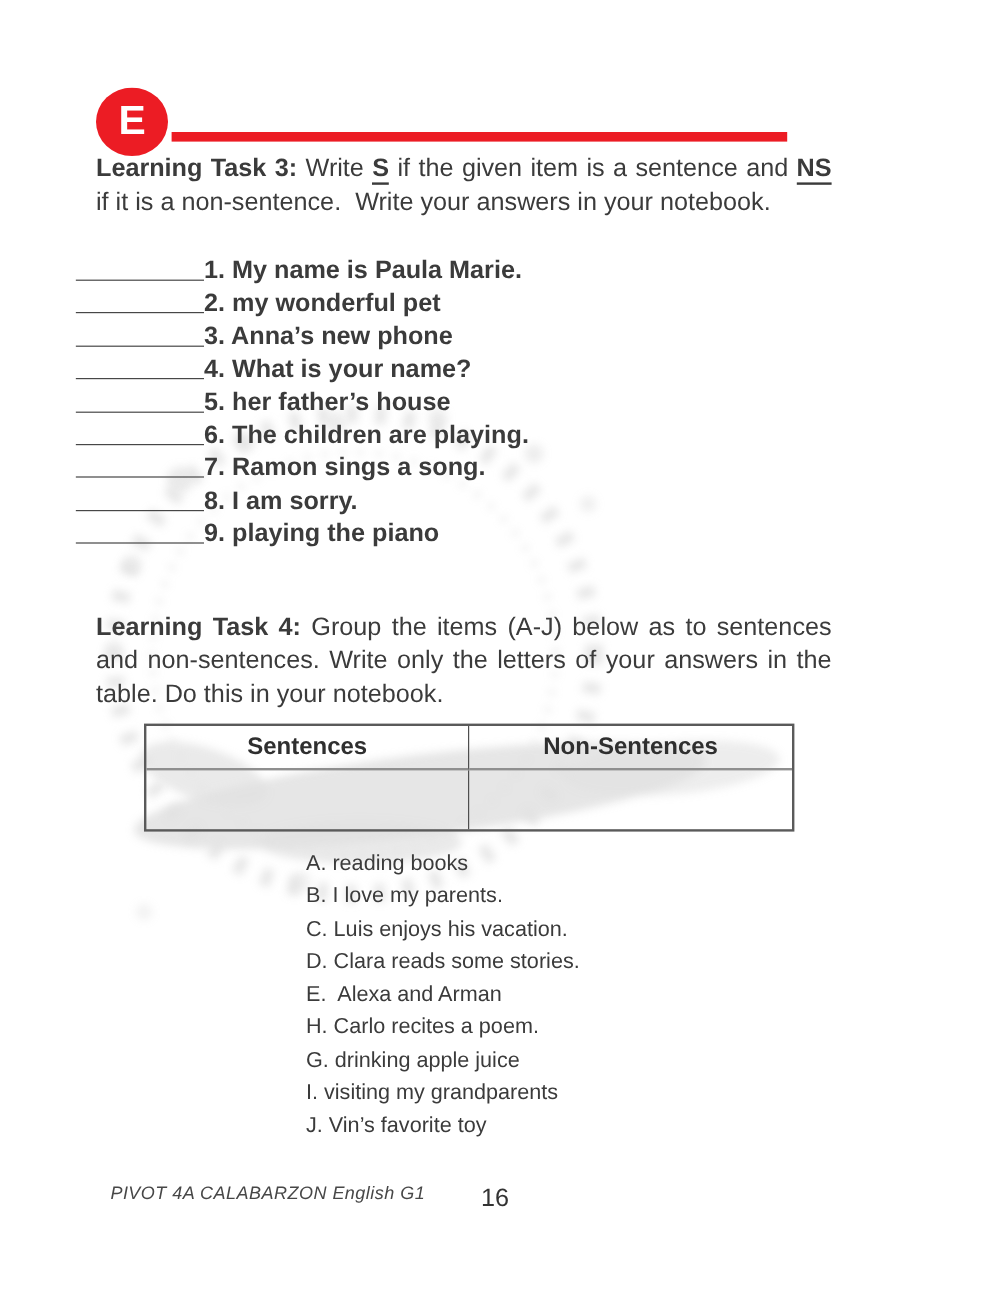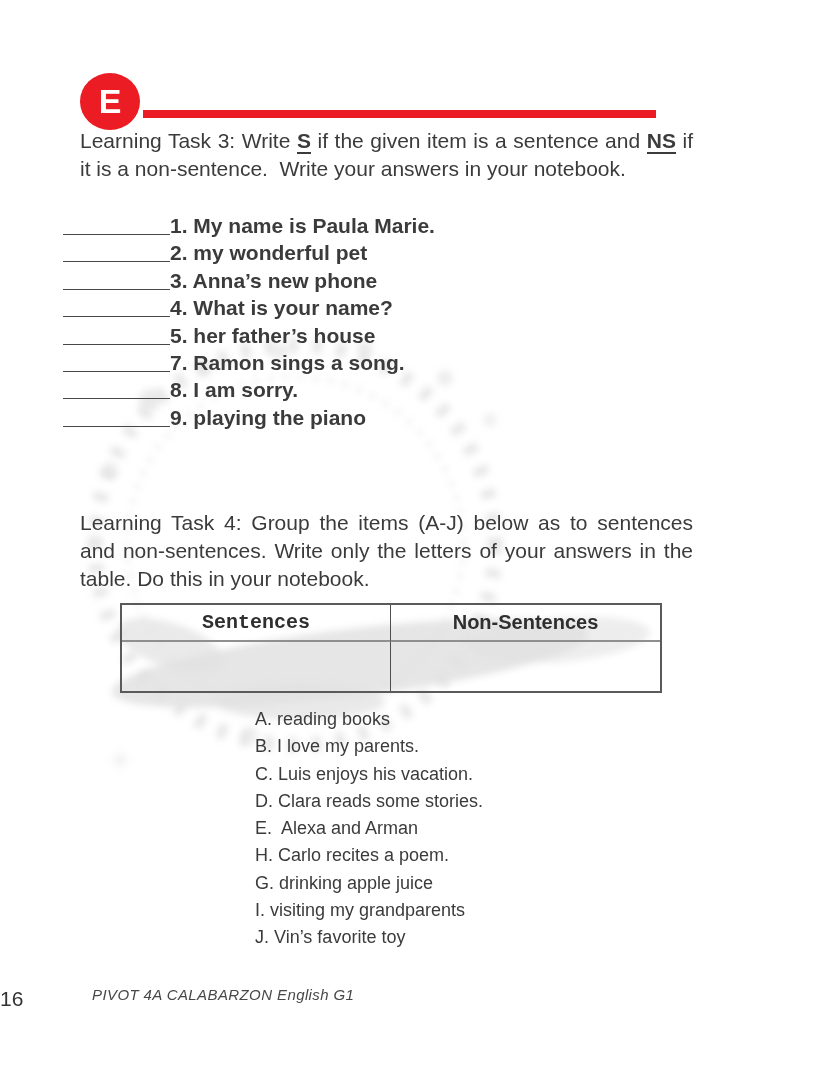--- a/index.html
+++ b/index.html
@@ -23,21 +23,21 @@
   }
   .rule { left: 143px; top: 110px; width: 513px; height: 8px; background: #EC1C24; }
 
   .para {
     left: 80px; width: 613px;
     font-size: 21px; line-height: 28px;
     text-align: justify; text-justify: inter-word;
   }
   #para-task3 { top: 127px; }
   #para-task4 { top: 509px; }
-  .b { font-weight: normal; }
+  .b { font-weight: bold; }
   .ku { font-weight: bold; border-bottom: 2.4px solid #3b3b3b; }
 
   .t3list { left: 63px; top: 212px; font-size: 21px; line-height: 27.4px; font-weight: bold; }
   .t3row { white-space: nowrap; }
   .blank {
     display: inline-block; width: 107px; height: 0;
     border-bottom: 1.7px solid #474747;
     transform: translateY(2px);
   }
 
@@ -47,31 +47,31 @@
     display: grid;
     grid-template-columns: 1fr 1fr;
     grid-template-rows: 37px 1fr;
     background: transparent;
   }
   .anstable .th {
     font-weight: bold; font-size: 20px; color: #2f2f2f;
     display: flex; align-items: center; justify-content: center;
     border-bottom: 2px solid #8f8f8f;
   }
-  .anstable .col1 { border-right: 1.5px solid #4e4e4e; font-family: Liberation Mono, monospace; }
+  .anstable .col1 { border-right: 1.5px solid #4e4e4e; }
   .anstable .td { min-height: 10px; }
 
   .optlist { left: 255px; top: 706px; font-size: 18px; line-height: 27.3px; }
 
   .footer-line {
     left: 92px; top: 986px;
     font-style: italic; font-size: 15px; letter-spacing: 0.4px; color: #474747;
   }
   .pagenum {
-    left: 0; top: 987px; width: 825px; text-align: left;
+    left: 0; top: 987px; width: 825px; text-align: center;
     font-size: 21px; color: #333;
   }
 </style>
 </head>
 <body>
 
 <div class="page">
 
   <svg class="watermark" width="825" height="1075" viewBox="0 0 825 1075" opacity="0.55">
     <defs>
@@ -109,20 +109,21 @@
   <div class="layer para" id="para-task3">
     <span class="b">Learning Task 3:</span><span> Write </span><span class="ku">S</span><span> if the given item is a sentence and </span><span class="ku">NS</span><span> if it is a non-sentence. &nbsp;Write your answers in your notebook.</span>
   </div>
 
   <div class="layer t3list">
     <div class="t3row"><span class="blank"></span><span>1. My name is Paula Marie.</span></div>
     <div class="t3row"><span class="blank"></span><span>2. my wonderful pet</span></div>
     <div class="t3row"><span class="blank"></span><span>3. Anna’s new phone</span></div>
     <div class="t3row"><span class="blank"></span><span>4. What is your name?</span></div>
     <div class="t3row"><span class="blank"></span><span>5. her father’s house</span></div>
+    <div class="t3row"><span class="blank"></span><span>6. The children are playing.</span></div>
     <div class="t3row"><span class="blank"></span><span>7. Ramon sings a song.</span></div>
     <div class="t3row"><span class="blank"></span><span>8. I am sorry.</span></div>
     <div class="t3row"><span class="blank"></span><span>9. playing the piano</span></div>
   </div>
 
   <div class="layer para" id="para-task4">
     <span class="b">Learning Task 4:</span><span> Group the items (A-J) below as to sentences and non-sentences. Write only the letters of your answers in the table. Do this in your notebook.</span>
   </div>
 
   <div class="layer anstable">

